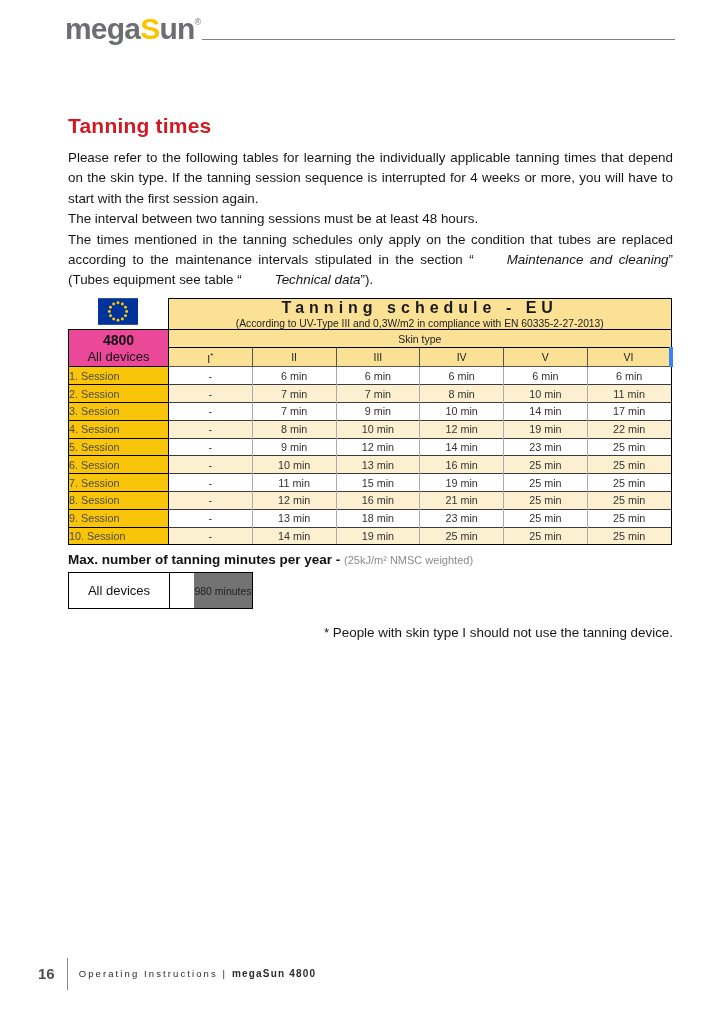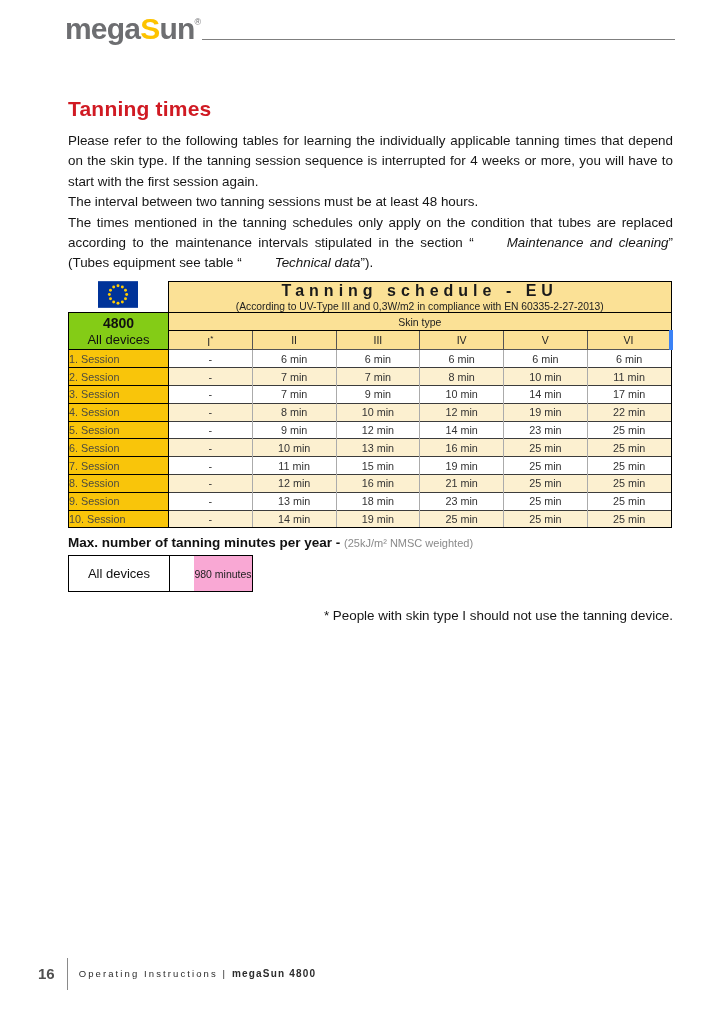--- a/index.html
+++ b/index.html
@@ -10,35 +10,35 @@
   }
 
   
   .logo-row { position:absolute; left:65px; top:14px; width:610px; display:flex; align-items:flex-end; }
   .logo { font-size:30px; font-weight:bold; color:#6d6e71; letter-spacing:-0.8px; line-height:1; white-space:nowrap; }
   .logo .logo-s { color:#fdc300; }
   .logo .reg { font-size:9px; vertical-align:14px; font-weight:normal; letter-spacing:0; }
   .head-rule { flex:1; border-bottom:1.5px solid #7f7f7f; margin:0 0 4px 1px; }
 
   
-  .content { position:absolute; left:68px; top:97px; width:605px; }
+  .content { position:absolute; left:68px; top:114px; width:605px; }
   .doc-title { color:#d01a23; font-size:21px; font-weight:bold; margin:0 0 10px 0; letter-spacing:0.2px; }
   p.body { font-size:13.4px; line-height:20.4px; text-align:justify; margin:0; color:#161616; }
   p.body em { font-style:italic;padding-left:33px; }
 
   
   table.schedule { border-collapse:collapse; table-layout:fixed; width:605px; margin-top:7px; }
   table.schedule td, table.schedule th { padding:0; }
 
   .flag-cell { border:none; background:#fff; text-align:center; vertical-align:middle; width:100px; }
   .title-cell { background:#fbe196; border:1px solid #000; text-align:center; padding:3px 0 4px 0; }
   .t-title { font-weight:bold; font-size:16px; letter-spacing:5px; color:#1a1a1a; }
   .t-sub { font-size:10.3px; margin-top:1px; color:#222; }
 
-  .device-cell { border:1px solid #000; background:#84cc16; text-align:center; vertical-align:middle; }
+  .device-cell { border:1px solid #000; background:#ec4899; text-align:center; vertical-align:middle; }
   .device-name { font-weight:bold; font-size:14px; }
   .device-scope { font-size:13px; margin-top:1px; }
 
   .skin-cell { background:#fbe196; border:1px solid #000; text-align:center; font-size:10.5px; height:17px; color:#222; }
 
   th.col-h { background:#fbe196; font-weight:normal; font-size:10.5px; height:18px; text-align:center;
              border:1px solid #555; color:#222; }
   th.col-h:last-child { border-right:4px solid #3b82f6; }
   th.col-h sup { font-size:8px; }
 
@@ -48,21 +48,21 @@
   tr.even td.val { background:#fcf0d0; }
   tbody tr:last-child td { border-bottom:1px solid #000;margin-left:28px; }
 
   
   .max-line { margin-top:7px; font-size:13.5px; color:#111; }
   .max-line .max-label { font-weight:bold; }
   .max-line .max-note { font-size:11px; color:#8a8a8a; }
 
   .mini { display:flex; margin-top:5px; width:183px; border:1px solid #000; height:35px; }
   .mini-label { width:100px; background:#fff; border-right:1px solid #000; display:flex; align-items:center; justify-content:center; font-size:13px; color:#111; }
-  .mini-value { flex:1; background:#f9a8d4; display:flex; align-items:center; justify-content:center; font-size:10.5px; color:#222;margin-left:24px; }
+  .mini-value { flex:1; background:#737373; display:flex; align-items:center; justify-content:center; font-size:10.5px; color:#222;margin-left:24px; }
 
   .footnote { margin-top:16px; text-align:right; font-size:13.4px; color:#161616; }
 
   
   .footer { position:absolute; left:38px; top:956px; display:flex; align-items:center; }
   .page-num { font-size:15px; font-weight:bold; color:#4f4f4f; }
   .foot-divider { width:1px; height:32px; background:#8a8a8a; margin:2px 11px 0 12px; }
   .foot-text { font-size:9.5px; letter-spacing:2.1px; color:#2b2b2b; white-space:nowrap; }
   .foot-product { font-weight:bold; letter-spacing:1.2px; font-size:10px; }
 </style>

